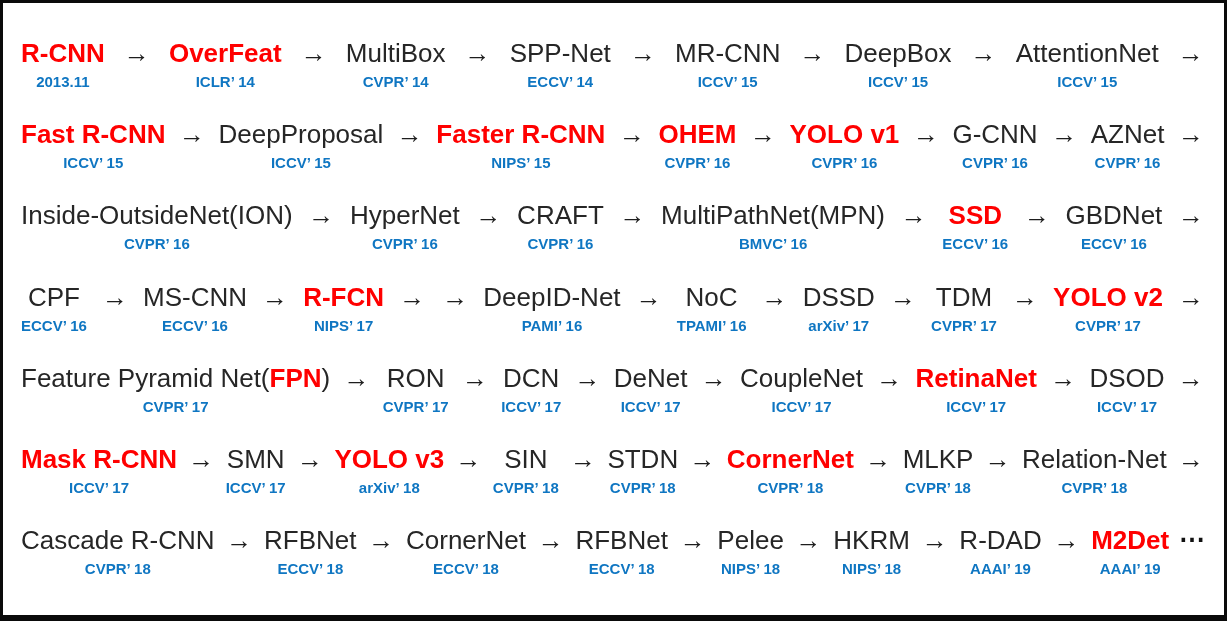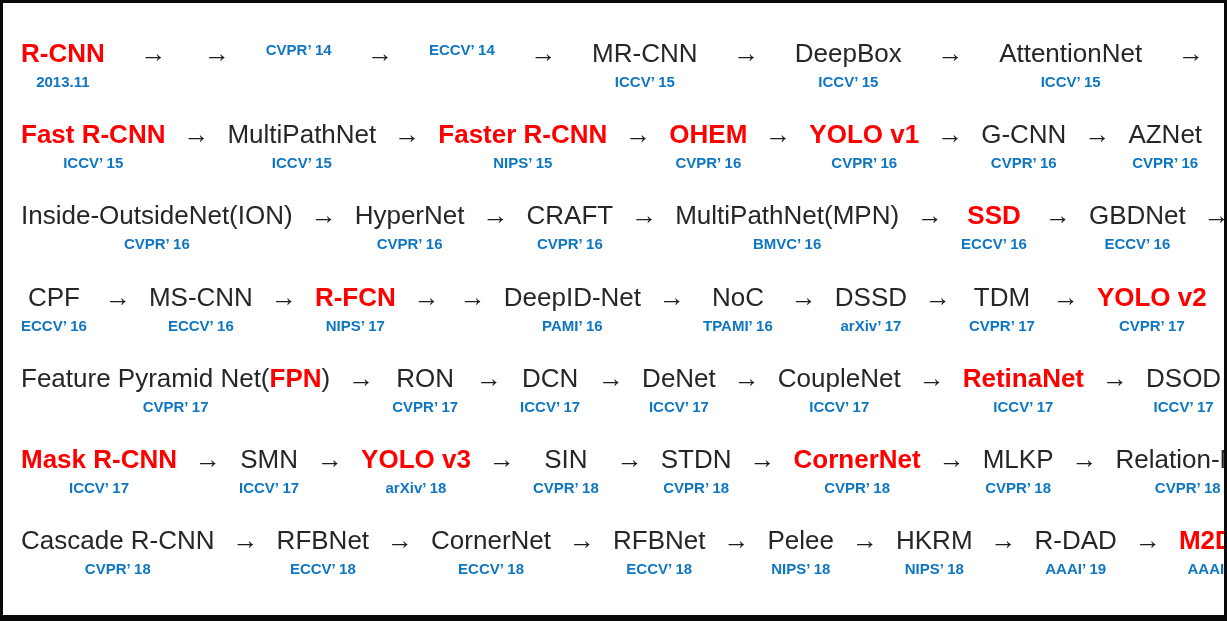--- a/index.html
+++ b/index.html
@@ -18,21 +18,20 @@
     display: flex;
     flex-direction: column;
     justify-content: space-evenly;
     padding: 6px 18px 10px 18px;
     overflow: hidden;
   }
   .row {
     display: flex;
     justify-content: space-between;
     align-items: flex-start;
-    gap: 16px;
   }
   .item {
     display: flex;
     flex-direction: column;
     align-items: center;
   }
   .name {
     font-size: 26px;
     line-height: 32px;
     color: #262626;
@@ -71,26 +70,32 @@
 <body>
 
 <div class="frame">
 
 <div class="row">
       <div class="item">
         <span class="name hl">R-CNN</span>
         <span class="venue">2013.11</span>
       </div>
       <span class="arrow">→</span>
-      <span class="arrow">→</span>
-      <div class="item">
+      <div class="item">
+        <span class="name hl">OverFeat</span>
+        <span class="venue">ICLR’ 14</span>
+      </div>
+      <span class="arrow">→</span>
+      <div class="item">
+        <span class="name">MultiBox</span>
         <span class="venue">CVPR’ 14</span>
       </div>
       <span class="arrow">→</span>
       <div class="item">
+        <span class="name">SPP-Net</span>
         <span class="venue">ECCV’ 14</span>
       </div>
       <span class="arrow">→</span>
       <div class="item">
         <span class="name">MR-CNN</span>
         <span class="venue">ICCV’ 15</span>
       </div>
       <span class="arrow">→</span>
       <div class="item">
         <span class="name">DeepBox</span>
@@ -103,21 +108,21 @@
       </div>
       <span class="arrow">→</span>
     </div>
     <div class="row">
       <div class="item">
         <span class="name hl">Fast R-CNN</span>
         <span class="venue">ICCV’ 15</span>
       </div>
       <span class="arrow">→</span>
       <div class="item">
-        <span class="name">MultiPathNet</span>
+        <span class="name">DeepProposal</span>
         <span class="venue">ICCV’ 15</span>
       </div>
       <span class="arrow">→</span>
       <div class="item">
         <span class="name hl">Faster R-CNN</span>
         <span class="venue">NIPS’ 15</span>
       </div>
       <span class="arrow">→</span>
       <div class="item">
         <span class="name hl">OHEM</span>

